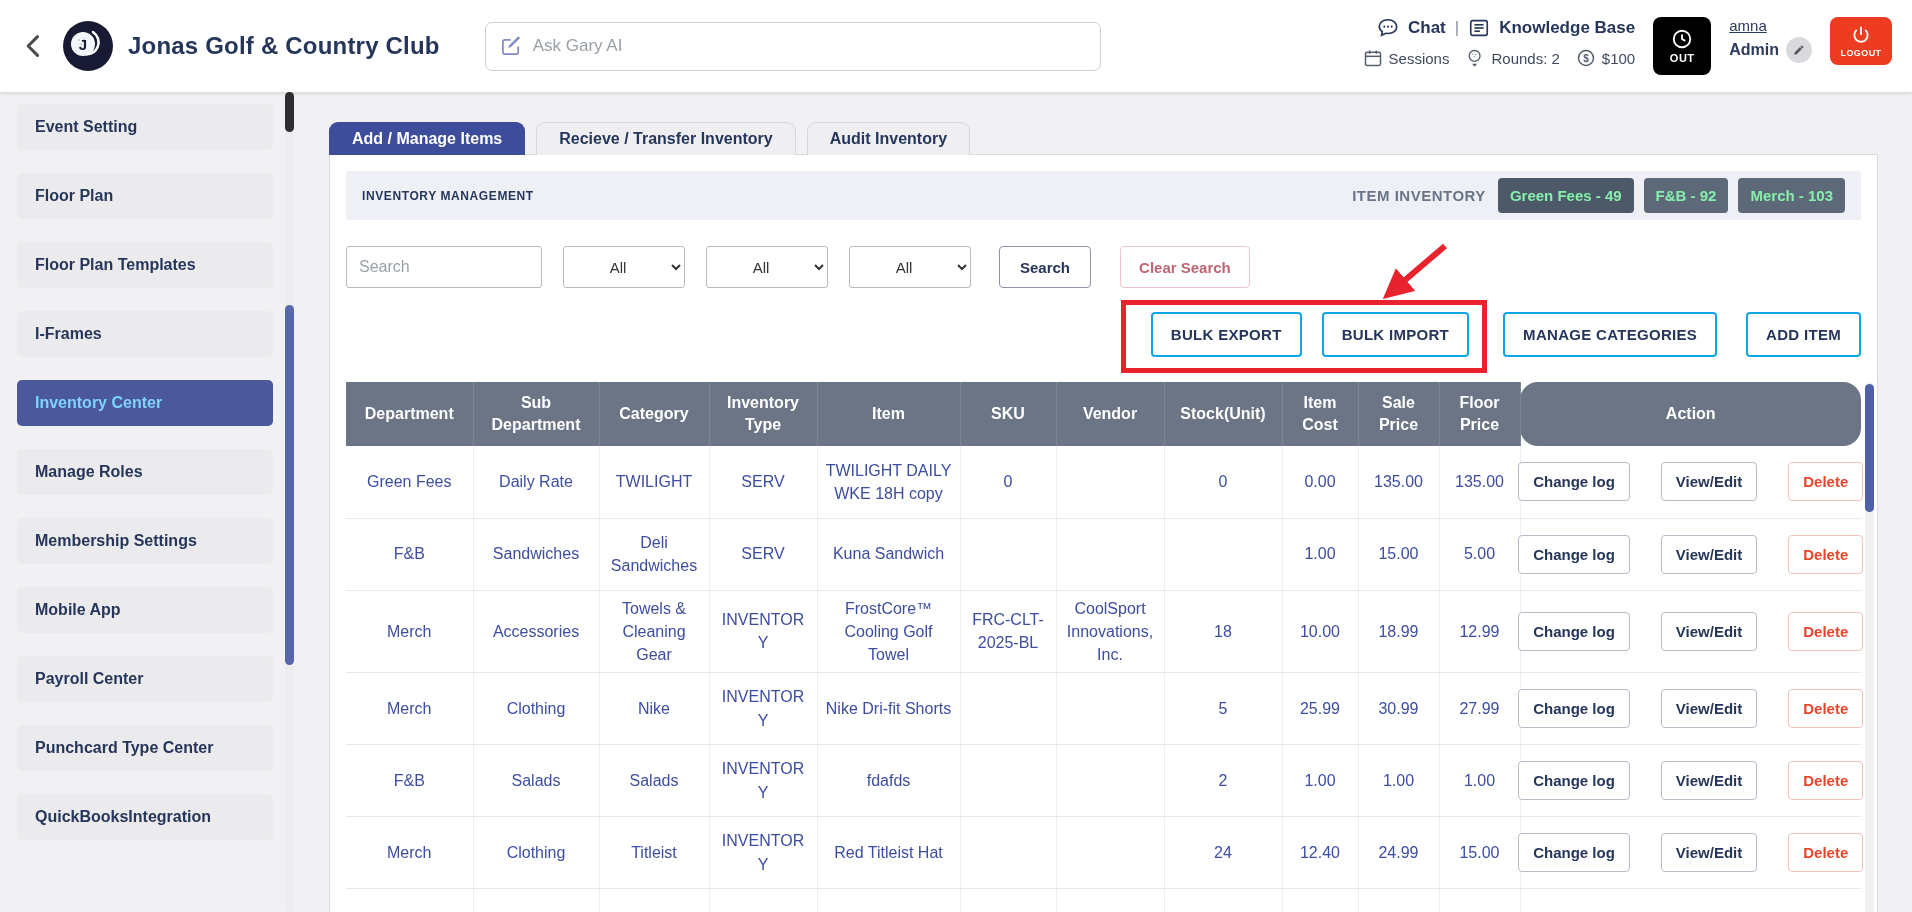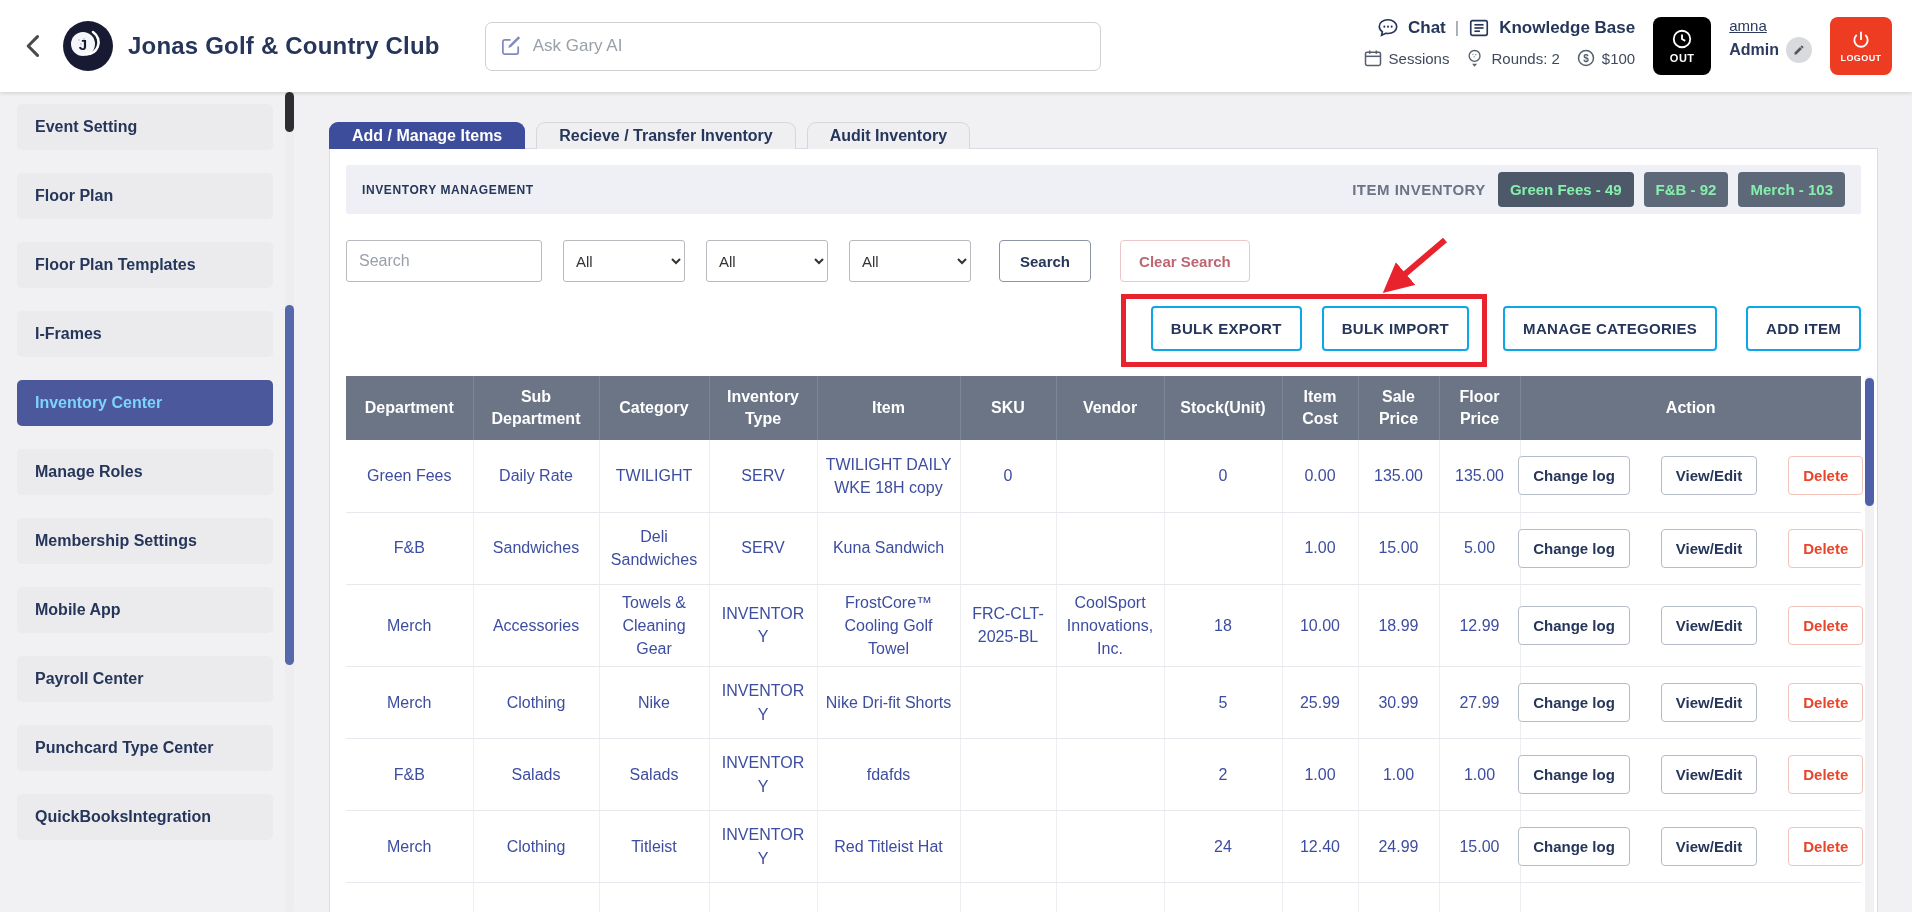--- a/index.html
+++ b/index.html
@@ -34,21 +34,21 @@
     width: 58px; height: 58px; background: #000; border-radius: 8px; color: #fff;
     display: flex; flex-direction: column; align-items: center; justify-content: center; gap: 2px;
     cursor: pointer;
   }
   .out-box .out-label { font-size: 11px; font-weight: bold; letter-spacing: .5px; }
   .user-block { display: flex; flex-direction: column; gap: 3px; }
   .user-name { font-size: 15px; color: #2c3a5e; text-decoration: underline; }
   .user-role-row { display: flex; align-items: center; gap: 7px; font-size: 16px; font-weight: bold; color: #2c3a5e; }
   .edit-circle { width: 26px; height: 26px; border-radius: 50%; background: #d9dade; display: flex; align-items: center; justify-content: center; cursor: pointer; }
   .logout-btn {
-    width: 62px; height: 58px; border: none; border-radius: 8px; background: #ee3c22; color: #fff;
+    width: 62px; height: 48px; border: none; border-radius: 8px; background: #ee3c22; color: #fff;
     display: flex; flex-direction: column; align-items: center; justify-content: center; gap: 3px; cursor: pointer;
   }
   .logout-btn .logout-label { font-size: 9px; font-weight: bold; letter-spacing: .4px; }
 
   
   .layout { display: flex; height: 820px; }
 
   
   .sidebar { width: 310px; position: relative; padding: 12px 0 0 17px; flex-shrink: 0; }
   .side-item {
@@ -59,21 +59,21 @@
   .side-item.active { background: #4c589c; color: #7dd3fc; }
   .side-item.gap-above { margin-top: 15px; }
   .side-scroll { position: absolute; right: 16px; top: 0; bottom: 0; width: 9px; background: #ededef; border-radius: 5px; }
   .side-scroll .thumb-dark { position: absolute; top: 0; left: 0; width: 9px; height: 40px; background: #2e2e32; border-radius: 5px; }
   .side-scroll .thumb-blue { position: absolute; top: 213px; left: 0; width: 9px; height: 360px; background: #5667ac; border-radius: 5px; }
 
   
   .main { flex: 1; padding: 30px 34px 0 19px; min-width: 0; }
   .tab-bar { display: flex; gap: 11px; position: relative; z-index: 2; margin-bottom: -1px; }
   .tab {
-    height: 27px; padding: 0 22px; display: flex; align-items: center; font-size: 16px; font-weight: bold;
+    height: 33px; padding: 0 22px; display: flex; align-items: center; font-size: 16px; font-weight: bold;
     color: #25365a; background: #efeff2; border: 1px solid #d6d6dc; border-bottom: none;
     border-radius: 9px 9px 0 0; cursor: pointer;
   }
   .tab.active { background: #3d4c9b; border-color: #3d4c9b; color: #fff; }
 
   .card { background: #fff; border: 1px solid #dcdce0; padding: 16px; position: relative; min-height: 760px; }
 
   .inv-bar {
     height: 49px; background: #eef0f6; display: flex; align-items: center; justify-content: space-between;
     padding: 0 16px; border-radius: 2px;
@@ -89,21 +89,21 @@
 
   .search-row { margin-top: 26px; display: flex; align-items: center; gap: 21px; }
   .filter-group { display: flex; align-items: center; gap: 21px; }
   .search-input {
     width: 196px; height: 42px; border: 1px solid #b9b9c0; border-radius: 3px; padding: 0 12px;
     font-size: 16px; color: #333; outline: none;
   }
   .search-input::placeholder { color: #9aa0a8; }
   .filter-select {
     width: 122px; height: 42px; border: 1px solid #b9b9c0; border-radius: 3px; background: #fff;
-    font-size: 15px; color: #333; padding: 0 8px; cursor: pointer;
+    font-size: 15px; color: #333; padding: 0 8px; cursor: pointer; text-align: center;
   }
   .search-btn {
     height: 42px; padding: 0 20px; background: #fff; border: 1px solid #8d95a5; border-radius: 4px;
     font-size: 15px; font-weight: bold; color: #25365a; cursor: pointer; margin-left: 7px;
   }
   .clear-btn {
     height: 42px; padding: 0 18px; background: #fff; border: 1px solid #ecc6c8; border-radius: 4px;
     font-size: 15px; font-weight: bold; color: #bd6570; cursor: pointer; margin-left: 8px;
   }
 
@@ -120,21 +120,21 @@
     border: 5px solid #e8232d; pointer-events: none; z-index: 5;
   }
   .anno-arrow { position: absolute; top: -72px; right: 12px; pointer-events: none; z-index: 5; }
 
   
   .items-table { width: 100%; border-collapse: collapse; table-layout: fixed; margin-top: 25px; }
   .items-table th {
     background: #6b7585; color: #fff; font-size: 16px; font-weight: bold; text-align: center;
     padding: 10px 6px; border-right: 1px solid #7d8694; line-height: 1.35; height: 64px; vertical-align: middle;
   }
-  .items-table th:last-child { border-right: none; }
+  .items-table th:last-child { border-right: none; border-radius: 18px; }
   .items-table tbody tr { height: 72px; }
   .items-table td {
     text-align: center; vertical-align: middle; padding: 6px 8px; font-size: 16px; color: #3d4da0;
     border-bottom: 1px solid #e6e8ee; border-right: 1px solid #eceef2; background: #fff; line-height: 1.45;
     word-wrap: break-word;
   }
   .items-table td:last-child { border-right: none; }
   .action-wrap { display: flex; align-items: center; justify-content: center; gap: 31px; }
   .row-btn { padding: 10px 14px; border-radius: 4px; background: #fff; font-size: 15px; font-weight: bold; cursor: pointer; white-space: nowrap; }
   .btn-neutral { border: 1px solid #b6bdc9; color: #25365a; }

